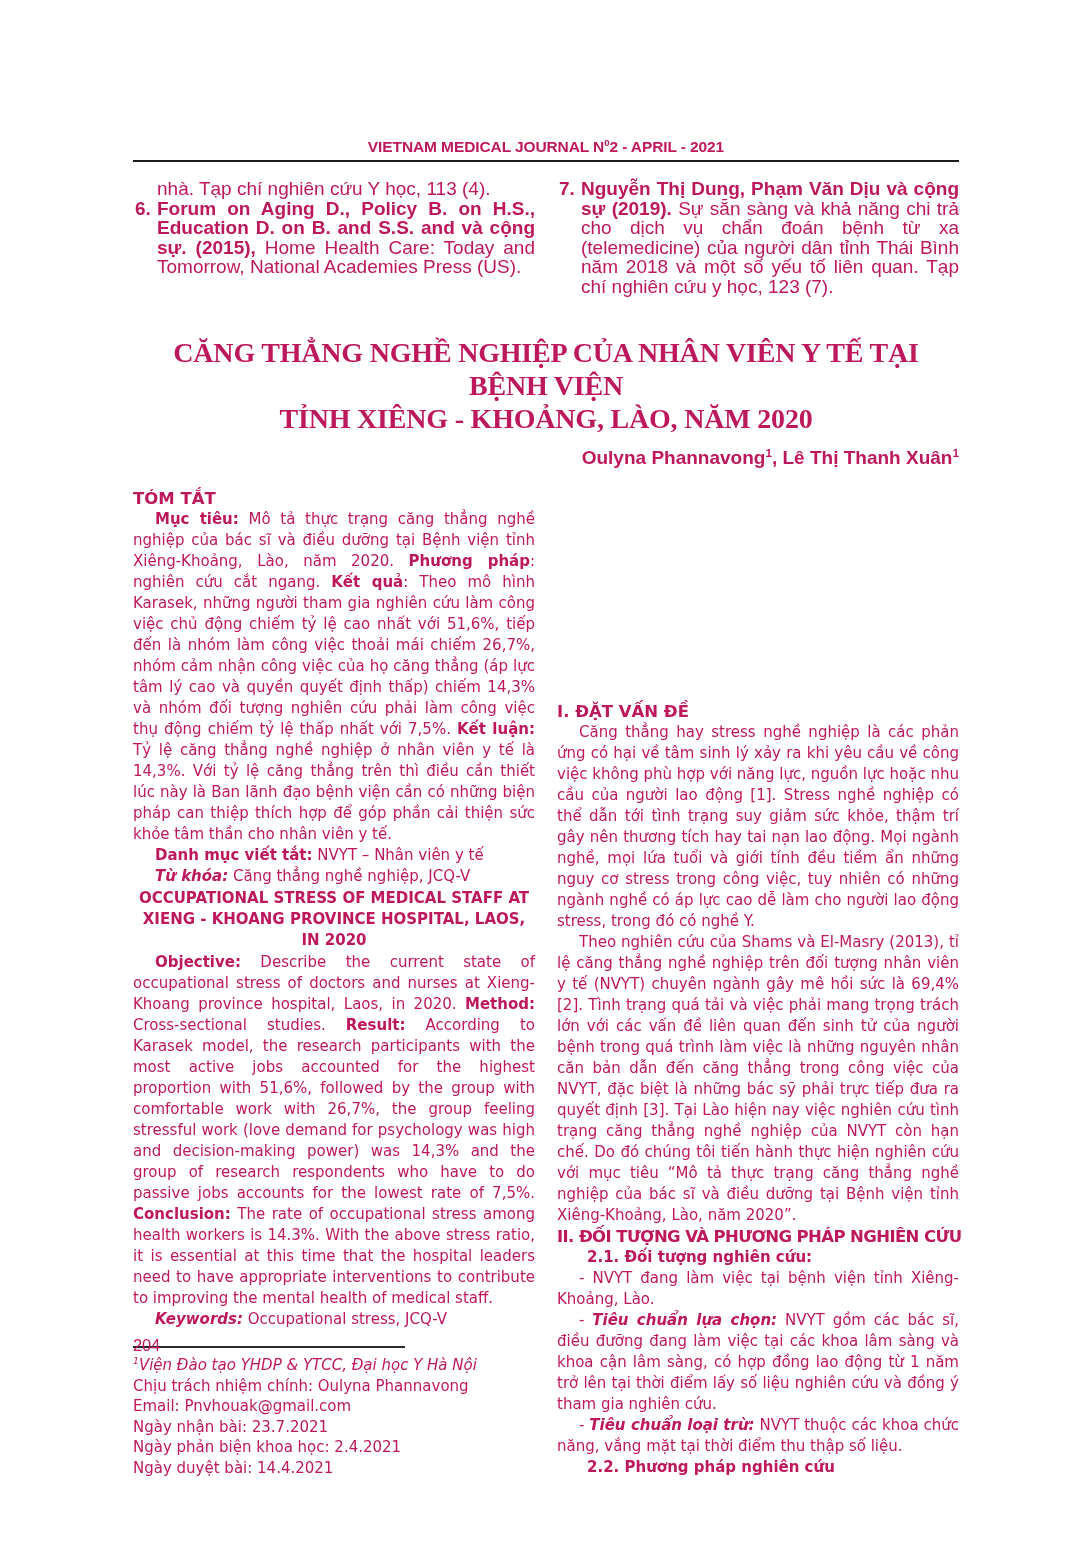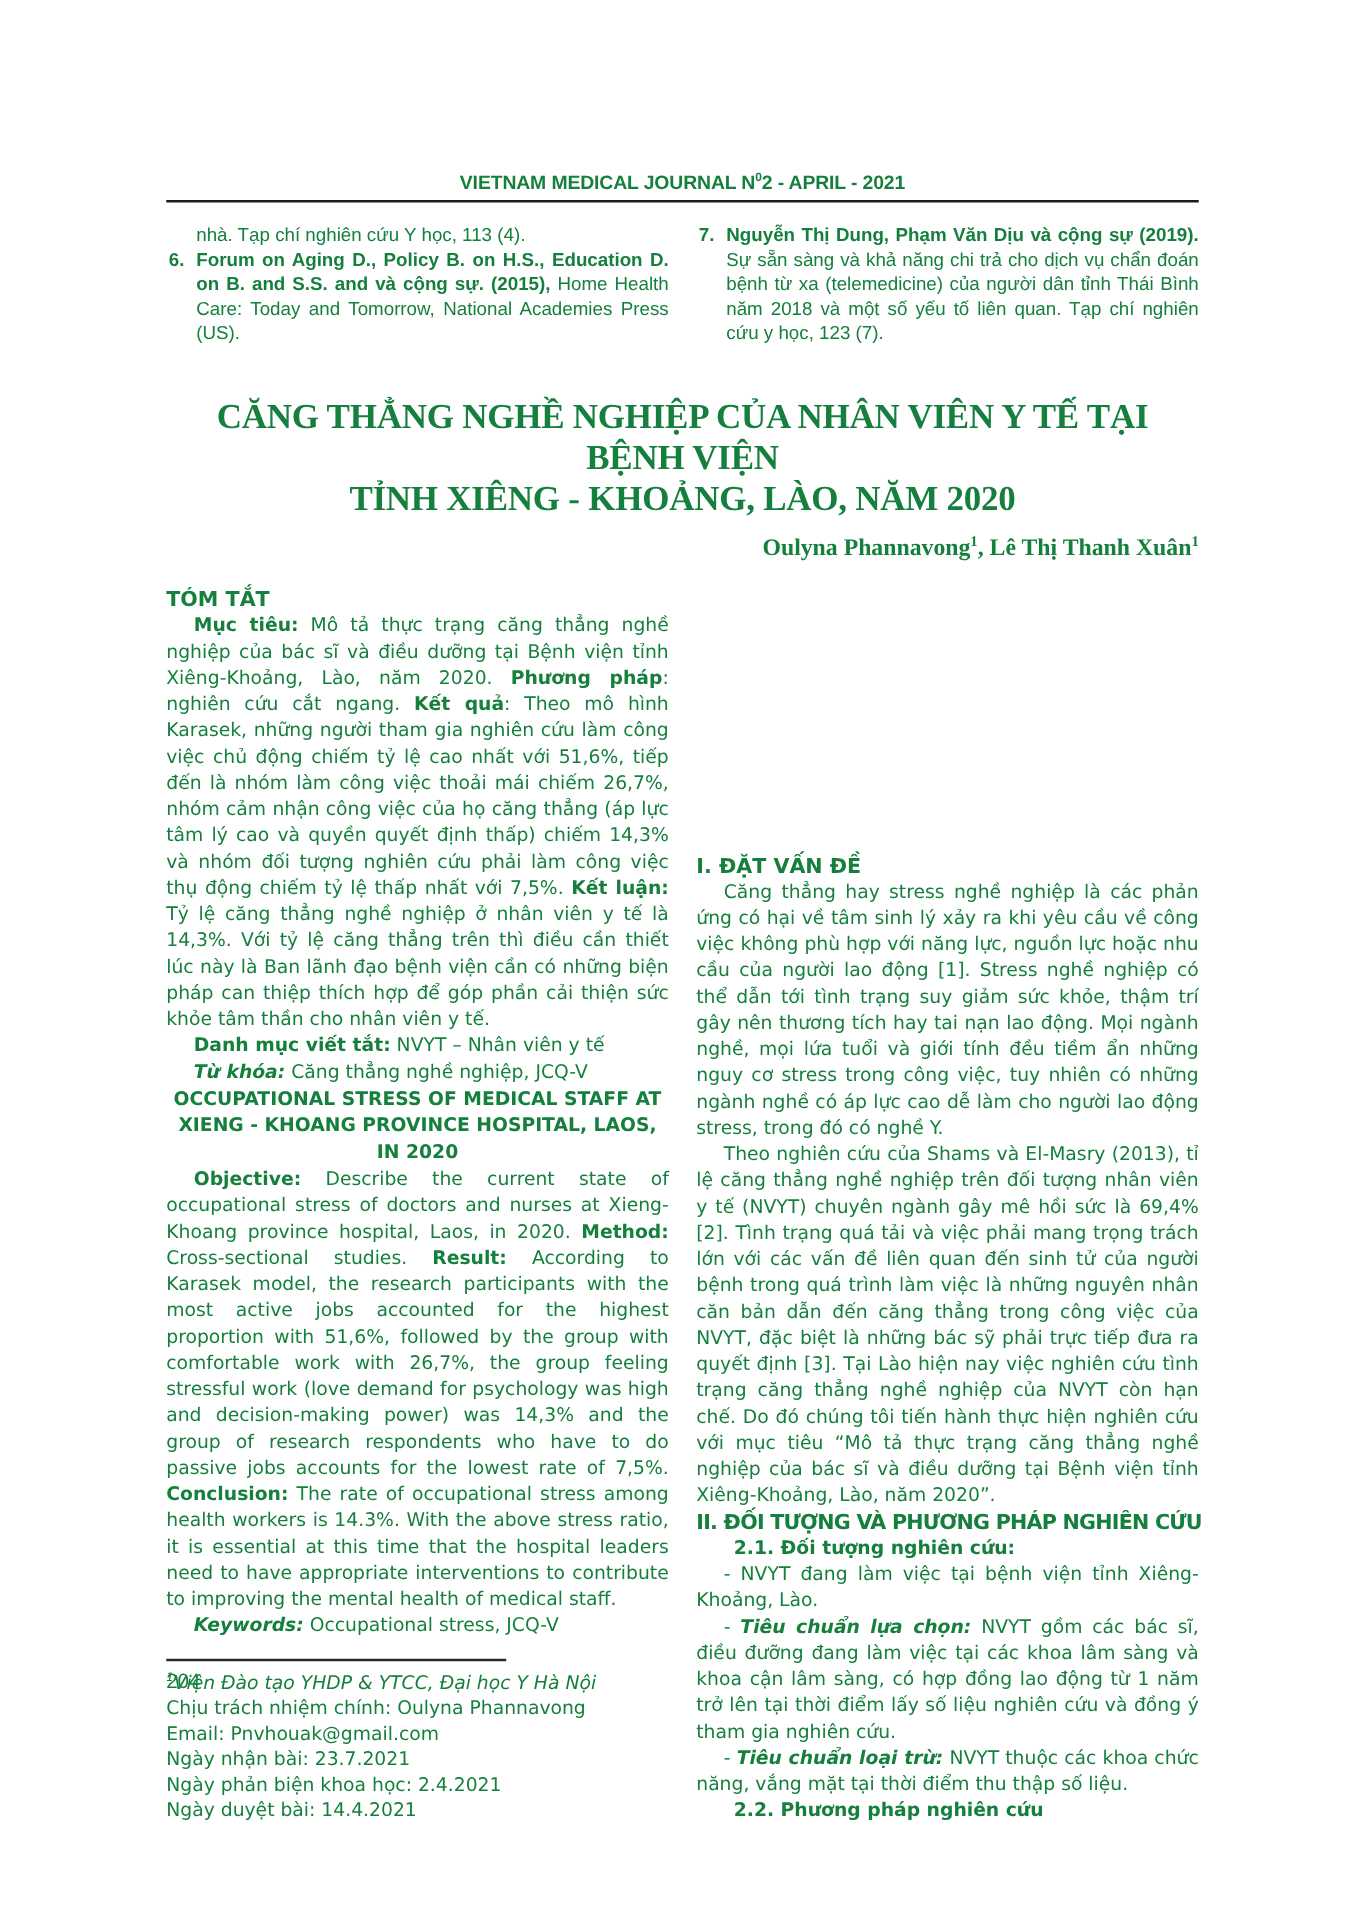--- a/index.html
+++ b/index.html
@@ -1,21 +1,21 @@
 <!DOCTYPE html>
 <html><head>
 <meta charset="utf-8">
 <style>
   html,body{margin:0;padding:0;background:#ffffff;}
   .page{
     position:relative;
     width:975px;
     height:1541px;
     background:#ffffff;
-    color:#15803d;
+    color:#be185d;
     font-family:"DejaVu Sans",sans-serif;
     overflow:hidden;
   }
   .content{
     position:absolute;
     left:133px;
     top:138px;
     width:826px;
   }
   
@@ -30,41 +30,41 @@
     border:0;
     border-top:2.5px solid #1b1b1b;
     margin:4px 0 0 0;
   }
   
   .refs{
     display:flex;
     gap:22px;
     margin-top:17px;
     font-family:"Liberation Sans",sans-serif;
-    font-size:15px;
+    font-size:19px;
     line-height:19.5px;
   }
   .rcol{width:402px;text-align:justify;}
   .ref-item{position:relative;padding-left:24px;}
   .ref-num{position:absolute;left:2px;top:0;font-weight:700;}
   
   .article-title{
     margin:40px 0 0 0;
     text-align:center;
     font-family:"Liberation Serif",serif;
     font-weight:700;
     font-size:28px;
     line-height:33px;
     letter-spacing:-0.2px;
   }
   .article-title .tline{display:block;}
   .authors{
     margin-top:12px;
     text-align:right;
-    font-family:Liberation Serif, serif;
+    font-family:Liberation Sans, sans-serif;
     font-weight:700;
     font-size:19px;
   }
   
   .columns{
     display:flex;
     gap:22px;
     margin-top:19px;
     font-size:15px;
     line-height:21px;

